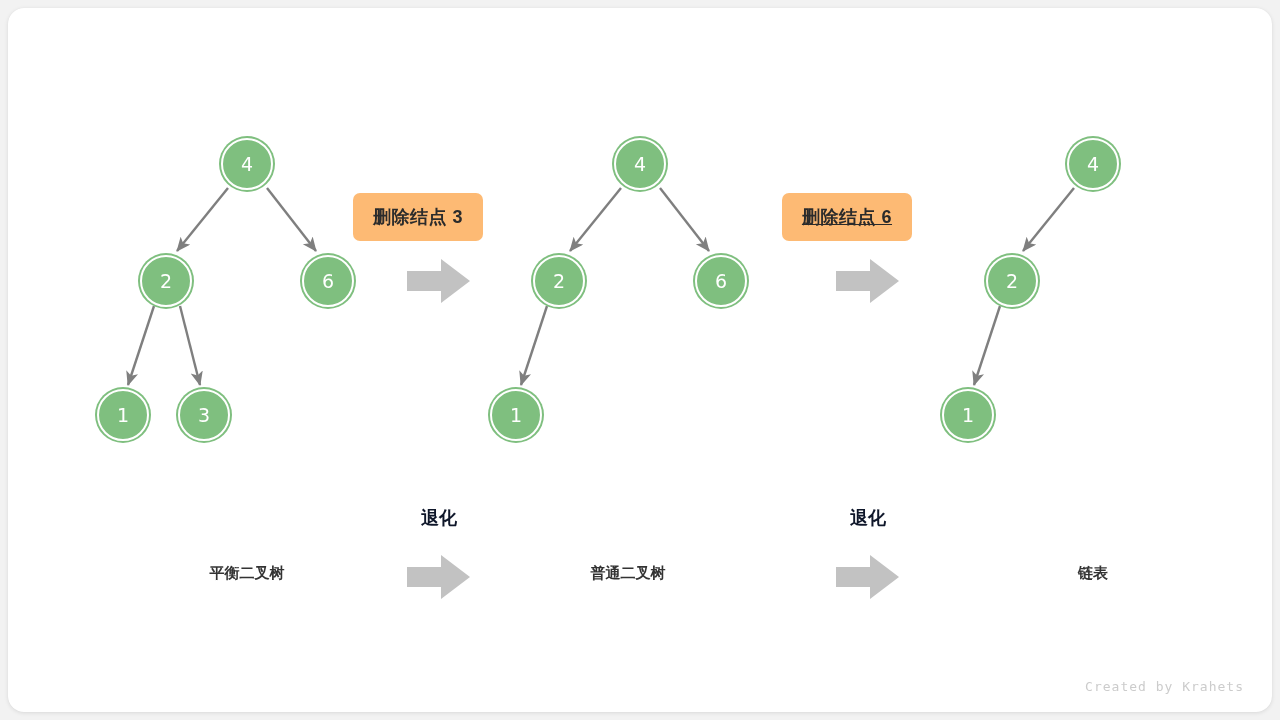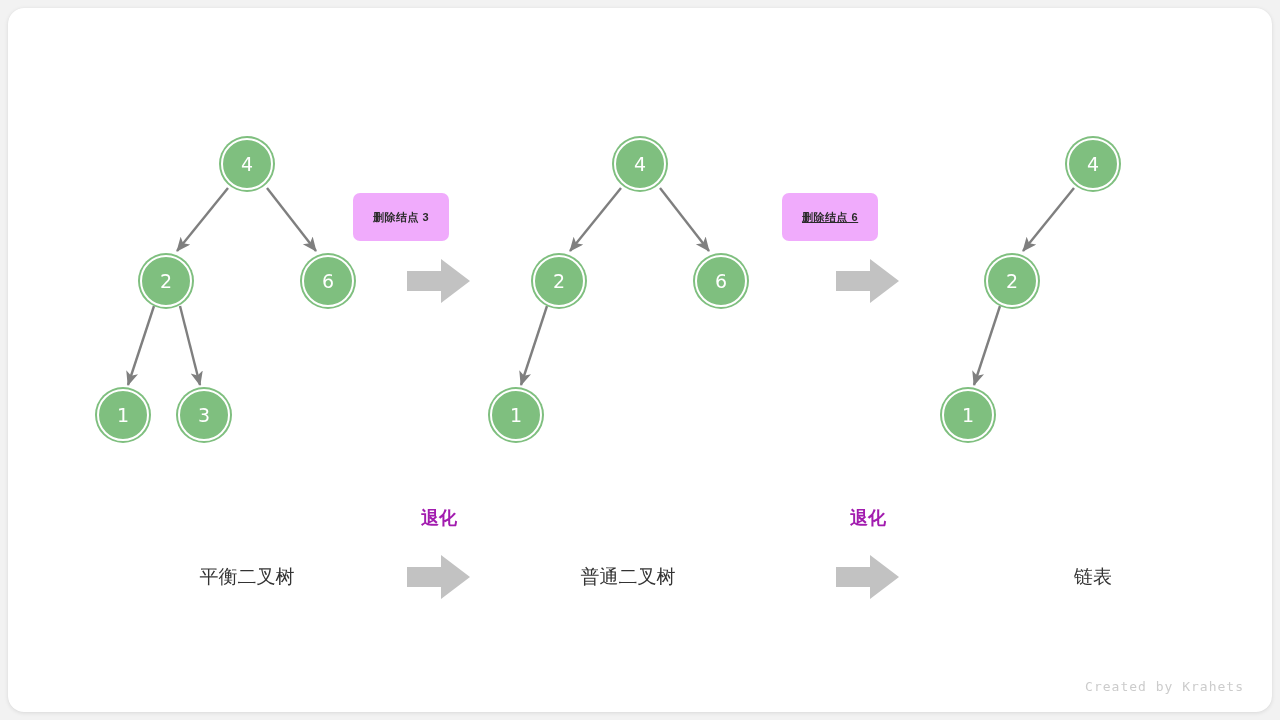--- a/index.html
+++ b/index.html
@@ -48,49 +48,49 @@
     display: flex;
     align-items: center;
     justify-content: center;
     font-size: 19px;
     font-weight: 400;
     line-height: 1;
     font-family: "DejaVu Sans", "Liberation Sans", sans-serif;
   }
   .op-label {
     position: absolute;
-    background: #f0abfc;
+    background: #fdba74;
     border-radius: 7px;
     color: #2b2b2b;
-    font-size: 11px;
+    font-size: 18px;
     font-weight: bold;
     display: flex;
     align-items: center;
     justify-content: center;
     height: 48px;
     padding: 0 20px;
     white-space: nowrap;
     letter-spacing: 0.5px;
   }
   .big-arrow {
     position: absolute;
     width: 64px;
     height: 48px;
   }
   .caption {
     position: absolute;
     color: #333333;
-    font-size: 19px;
-    font-weight: normal;
+    font-size: 15px;
+    font-weight: bold;
     white-space: nowrap;
     text-align: center;
   }
   .degrade-label {
     position: absolute;
-    color: #a21caf;
+    color: #0f172a;
     font-size: 18px;
     font-weight: bold;
     white-space: nowrap;
     text-align: center;
   }
   .credit {
     position: absolute;
     right: 36px;
     bottom: 26px;
     color: #cccccc;

